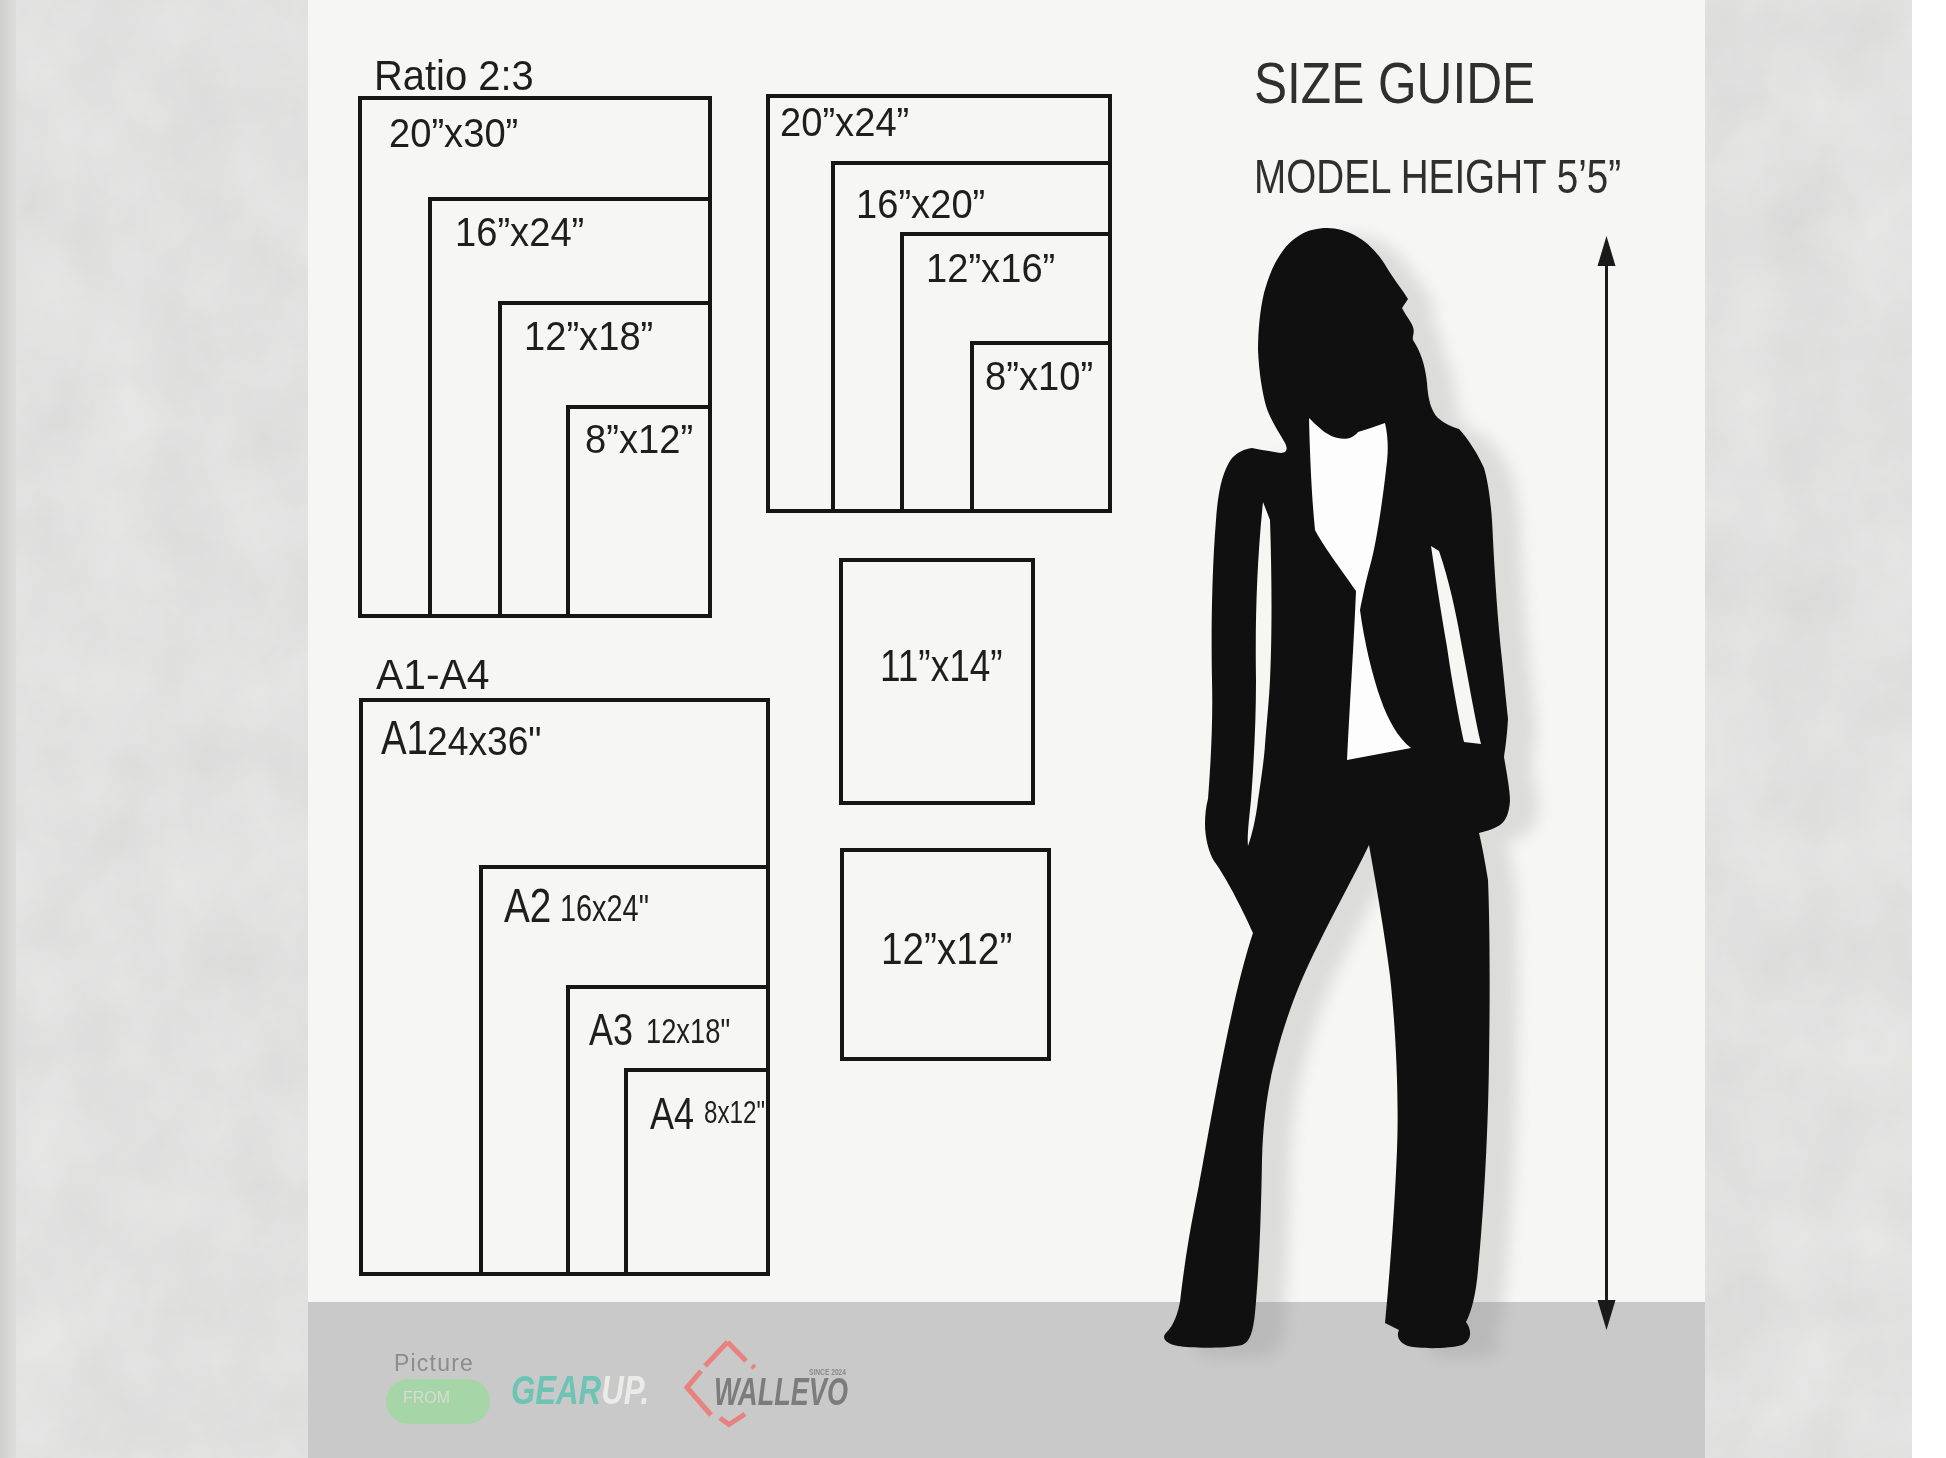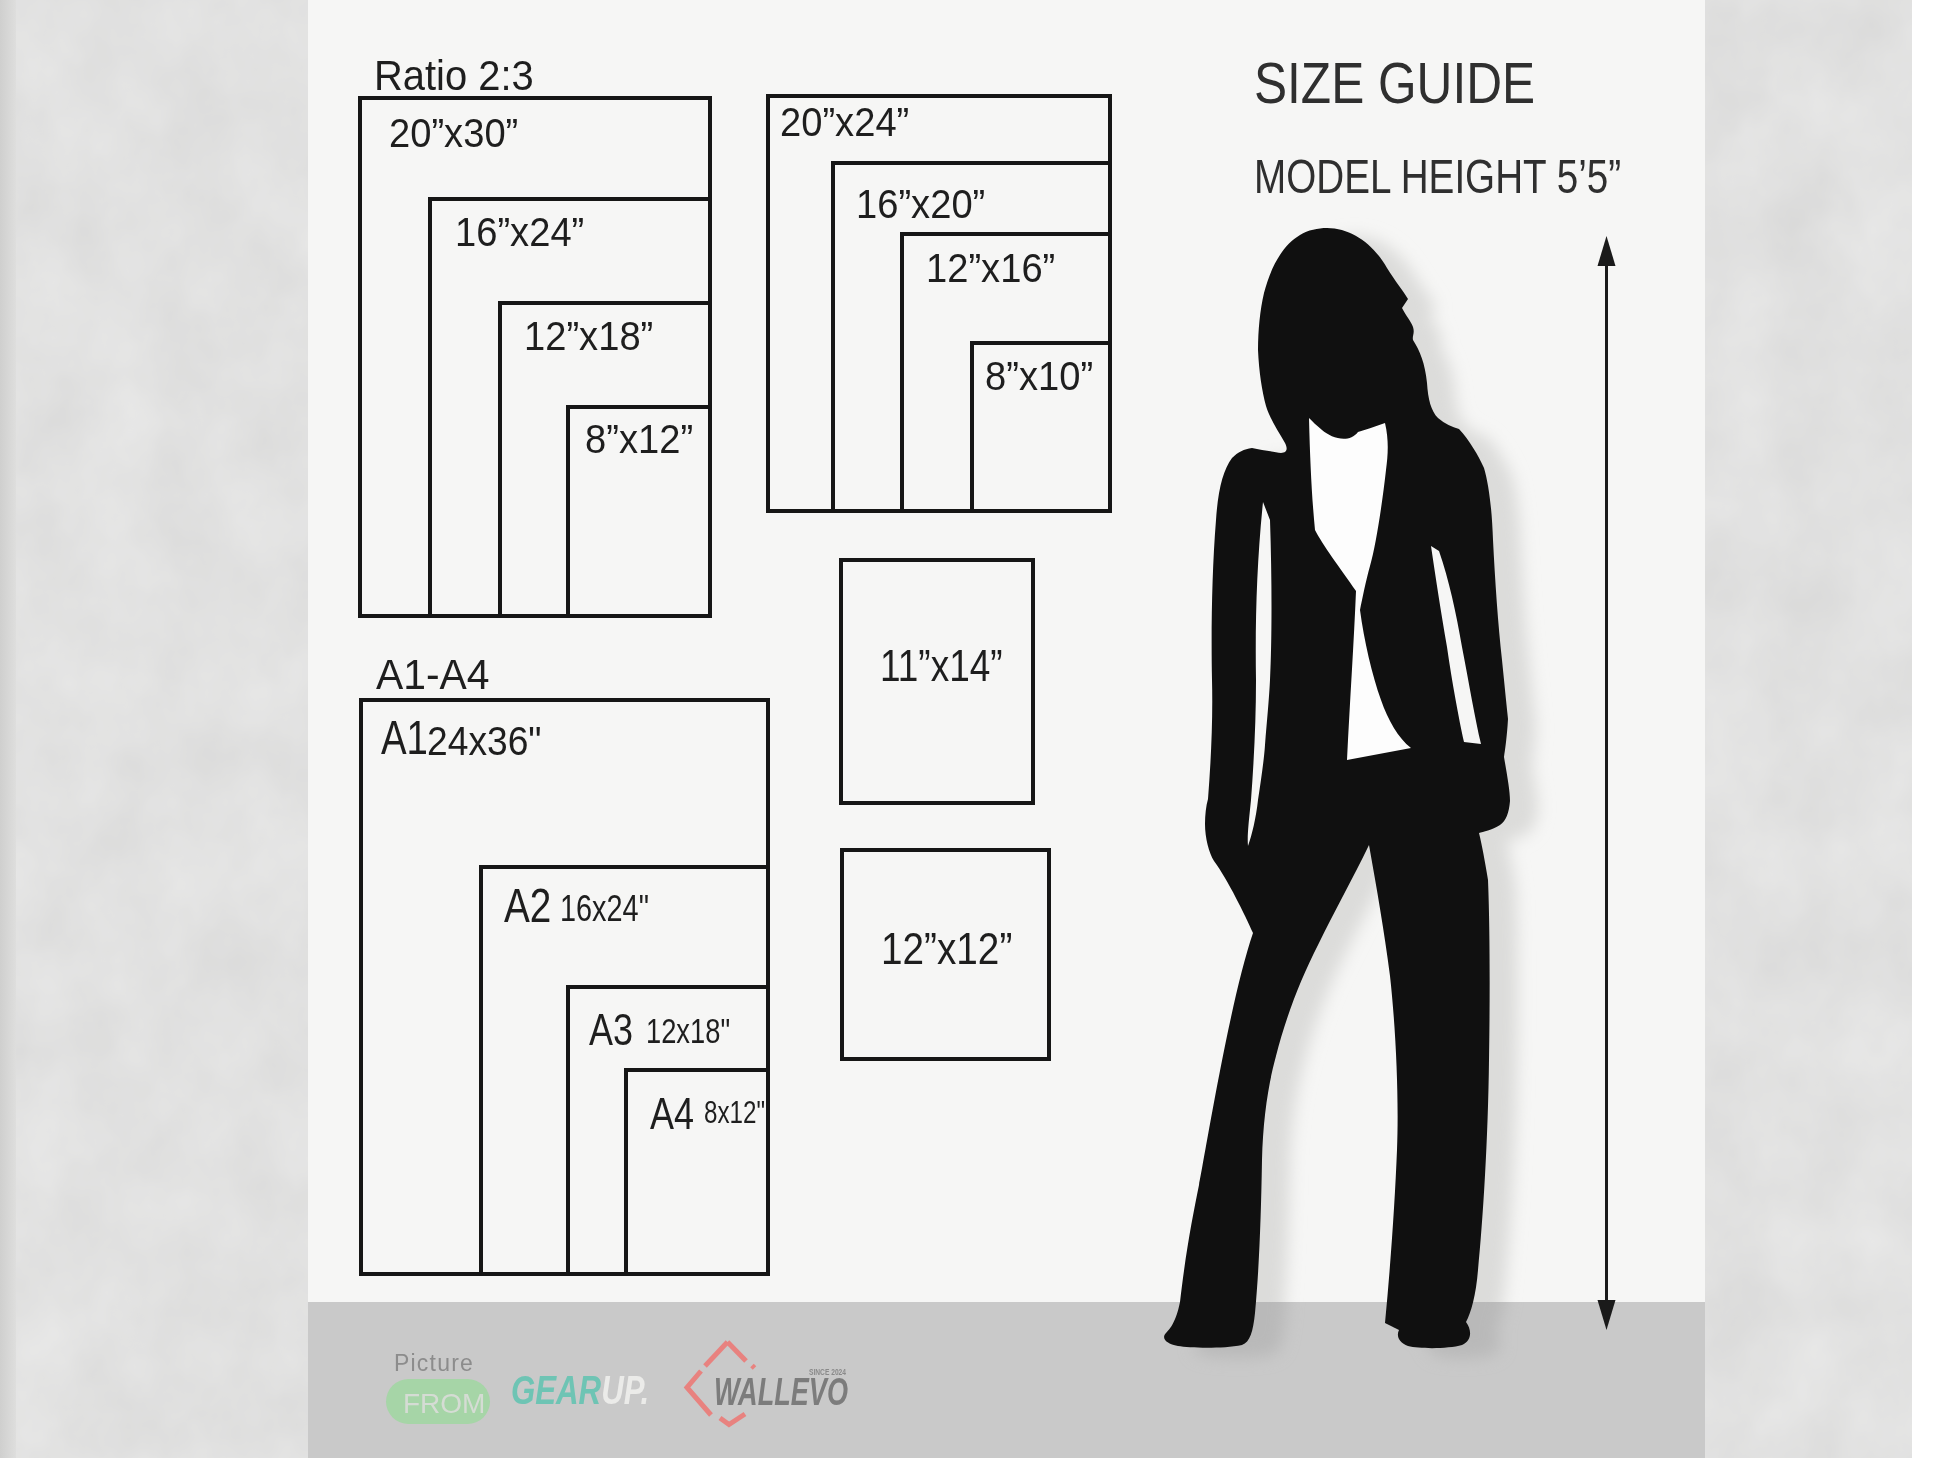--- a/index.html
+++ b/index.html
@@ -208,21 +208,21 @@
       <line x1="1606.5" y1="260" x2="1606.5" y2="1306"></line>
       <path d="M1606.5,236 L1597.5,266 L1615.5,266 Z" stroke="none"></path>
       <path d="M1606.5,1330 L1597.5,1300 L1615.5,1300 Z" stroke="none"></path>
     </g>
   </svg>
 
   <div class="lbl" style="left:394px;top:1352px;font-size:23px;color:#8c8c8c;letter-spacing:1.2px;">Picture</div>
 
   <div class="abs" style="left:386px;top:1379px;width:104px;height:45px;border-radius:23px;background:#a6d5a7;"></div>
 
-  <div class="lbl" style="left:403px;top:1390px;font-size:28px;color:#d5dcd4;">FROM</div>
+  <div class="lbl" style="left:403px;top:1390px;font-size:16px;color:#d5dcd4;">FROM</div>
 
   <div class="lbl" style="left:511px;top:1370px;font-size:40px;font-weight:bold;font-style:italic;transform:scaleX(0.78);"><span style="color:#6ec4b4;">GEAR</span><span style="color:#ebebe9;">UP.</span></div>
 
   <svg class="abs" style="left:660px;top:1330px;" width="220" height="120" viewBox="660 1330 220 120">
 
     <g stroke="#e8827f" stroke-width="5" fill="none">
       <path d="M727.5,1342 L746,1361"></path>
       <path d="M752,1365.5 L754.5,1368"></path>
       <path d="M727.5,1342 L705,1366"></path>
       <path d="M701,1371 L687,1387.5 L711,1415"></path>

